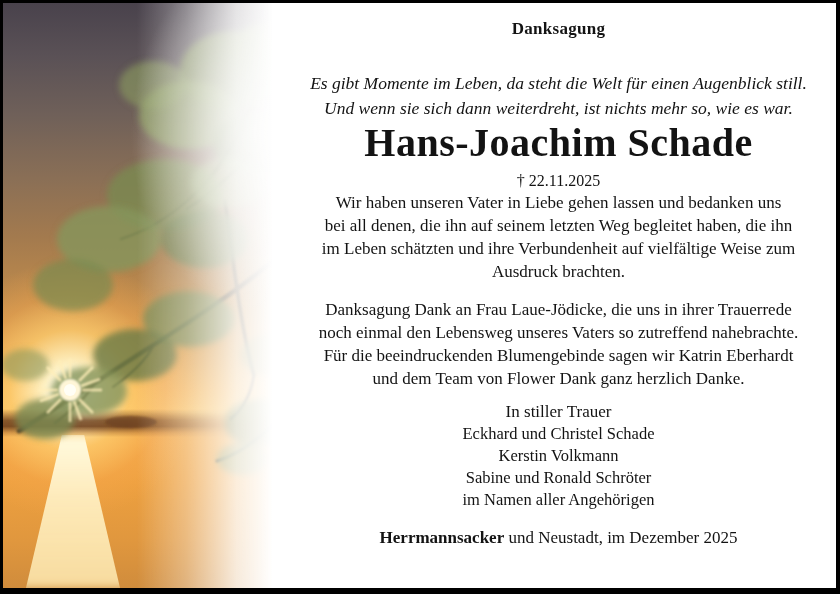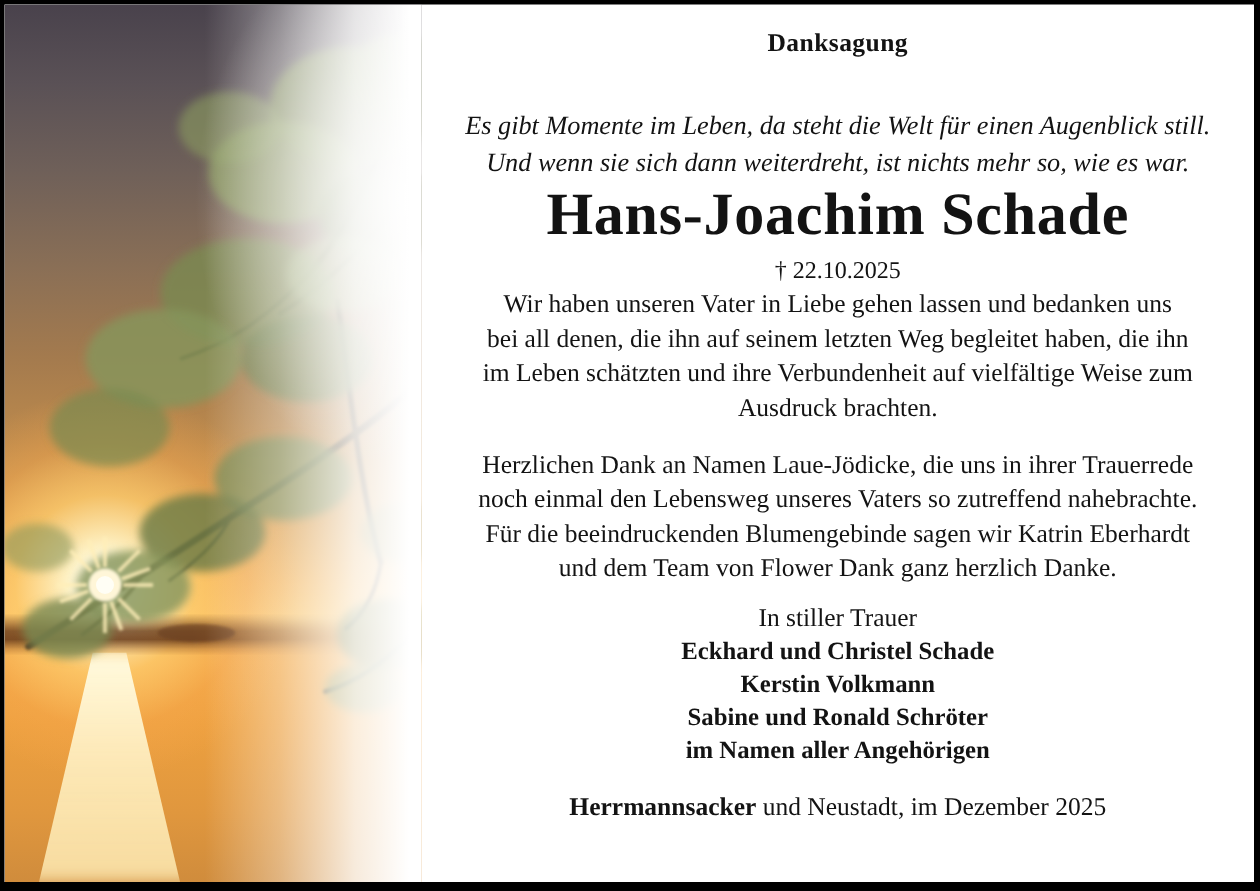--- a/index.html
+++ b/index.html
@@ -94,21 +94,21 @@
     color: #131313;
   }
   .header     { font-size: 17px; font-weight: bold; line-height: 20px; letter-spacing: 0.3px; }
   .quote      { margin-top: 32px; font-style: italic; font-size: 17.5px; line-height: 25px; }
   .name       { font-size: 40px; font-weight: bold; line-height: 44px; letter-spacing: 0.5px; }
   .death-date { margin-top: 6px; font-size: 16px; line-height: 20px; }
   .para       { font-size: 17px; line-height: 23px; }
   .para.second{ margin-top: 15px; }
   .closing-block { margin-top: 11px; }
   .closing    { font-size: 17px; line-height: 22px; }
-  .mourner    { font-size: 16.5px; font-weight: bold; line-height: 22px; }
+  .mourner    { font-size: 16.5px; font-weight: normal; line-height: 22px; }
   .place-line { margin-top: 16px; font-size: 17px; line-height: 21px; }
   .place-line .place-bold { font-weight: bold; }
 </style>
 </head>
 <body>
 
 <div class="card">
 
   <div class="photo" role="img" aria-label="Sunset over a lake seen through tree branches, sun reflecting on the water, fading to white on the right">
     <div class="sky"></div>
@@ -186,31 +186,31 @@
 
     <div class="header">Danksagung</div>
 
     <div class="quote">
       <div>Es gibt Momente im Leben, da steht die Welt für einen Augenblick still.</div>
       <div>Und wenn sie sich dann weiterdreht, ist nichts mehr so, wie es war.</div>
     </div>
 
     <div class="name">Hans-Joachim Schade</div>
 
-    <div class="death-date">† 22.10.2025</div>
+    <div class="death-date">† 22.11.2025</div>
 
     <div class="para">
       <div>Wir haben unseren Vater in Liebe gehen lassen und bedanken uns</div>
       <div>bei all denen, die ihn auf seinem letzten Weg begleitet haben, die ihn</div>
       <div>im Leben schätzten und ihre Verbundenheit auf vielfältige Weise zum</div>
       <div>Ausdruck brachten.</div>
     </div>
 
     <div class="para second">
-      <div>Herzlichen Dank an Namen Laue-Jödicke, die uns in ihrer Trauerrede</div>
+      <div>Danksagung Dank an Frau Laue-Jödicke, die uns in ihrer Trauerrede</div>
       <div>noch einmal den Lebensweg unseres Vaters so zutreffend nahebrachte.</div>
       <div>Für die beeindruckenden Blumengebinde sagen wir Katrin Eberhardt</div>
       <div>und dem Team von Flower Dank ganz herzlich Danke.</div>
     </div>
 
     <div class="closing-block">
       <div class="closing">In stiller Trauer</div>
       <div class="mourner">Eckhard und Christel Schade</div>
       <div class="mourner">Kerstin Volkmann</div>
       <div class="mourner">Sabine und Ronald Schröter</div>

